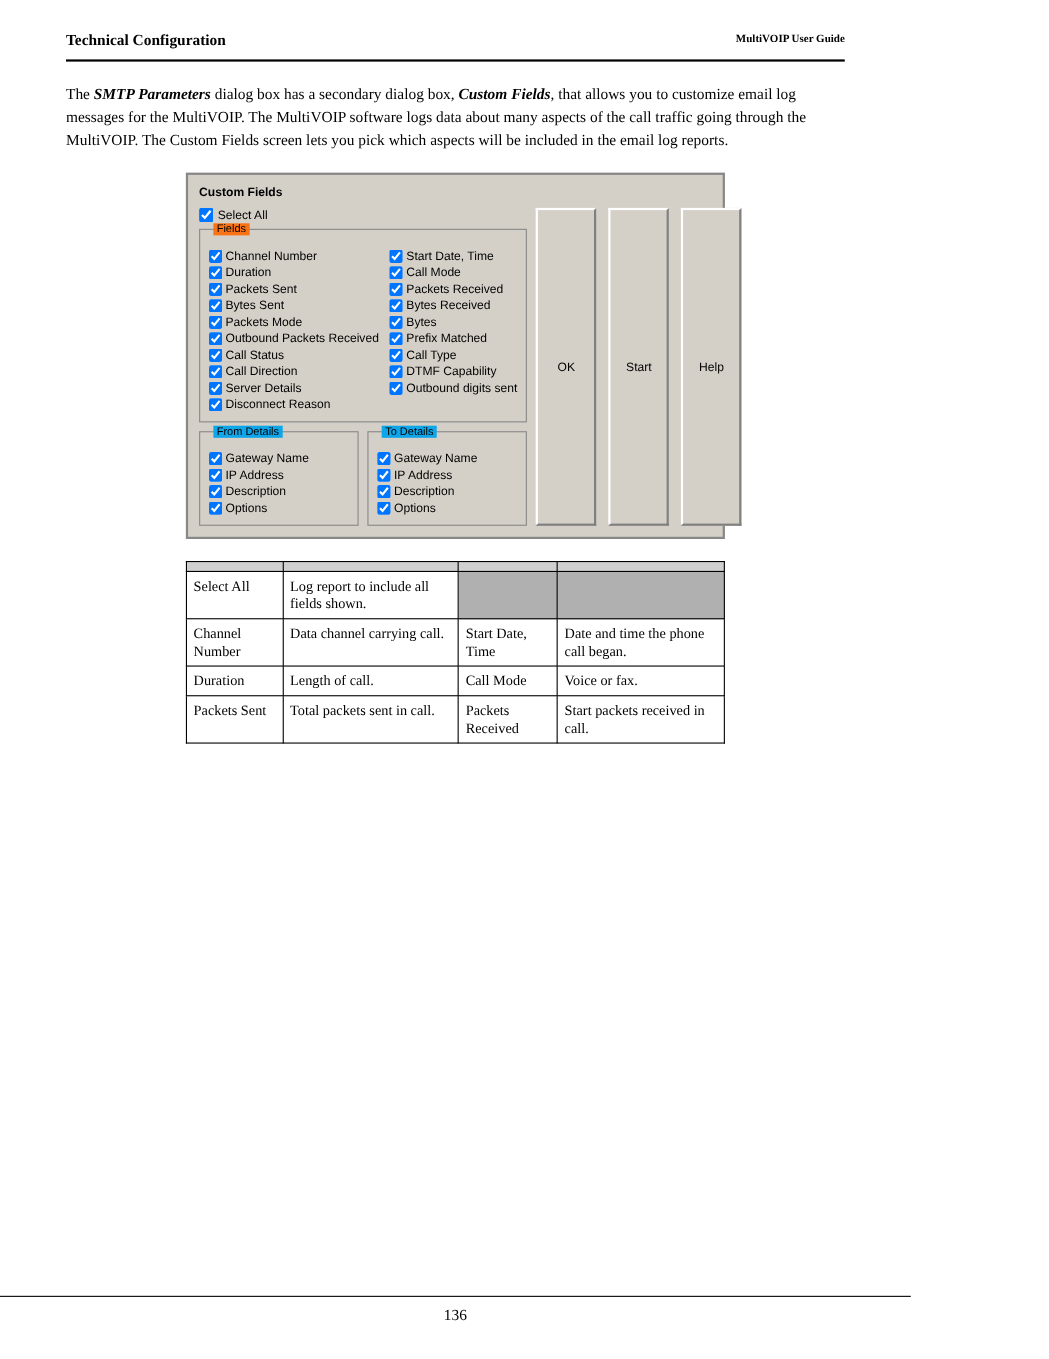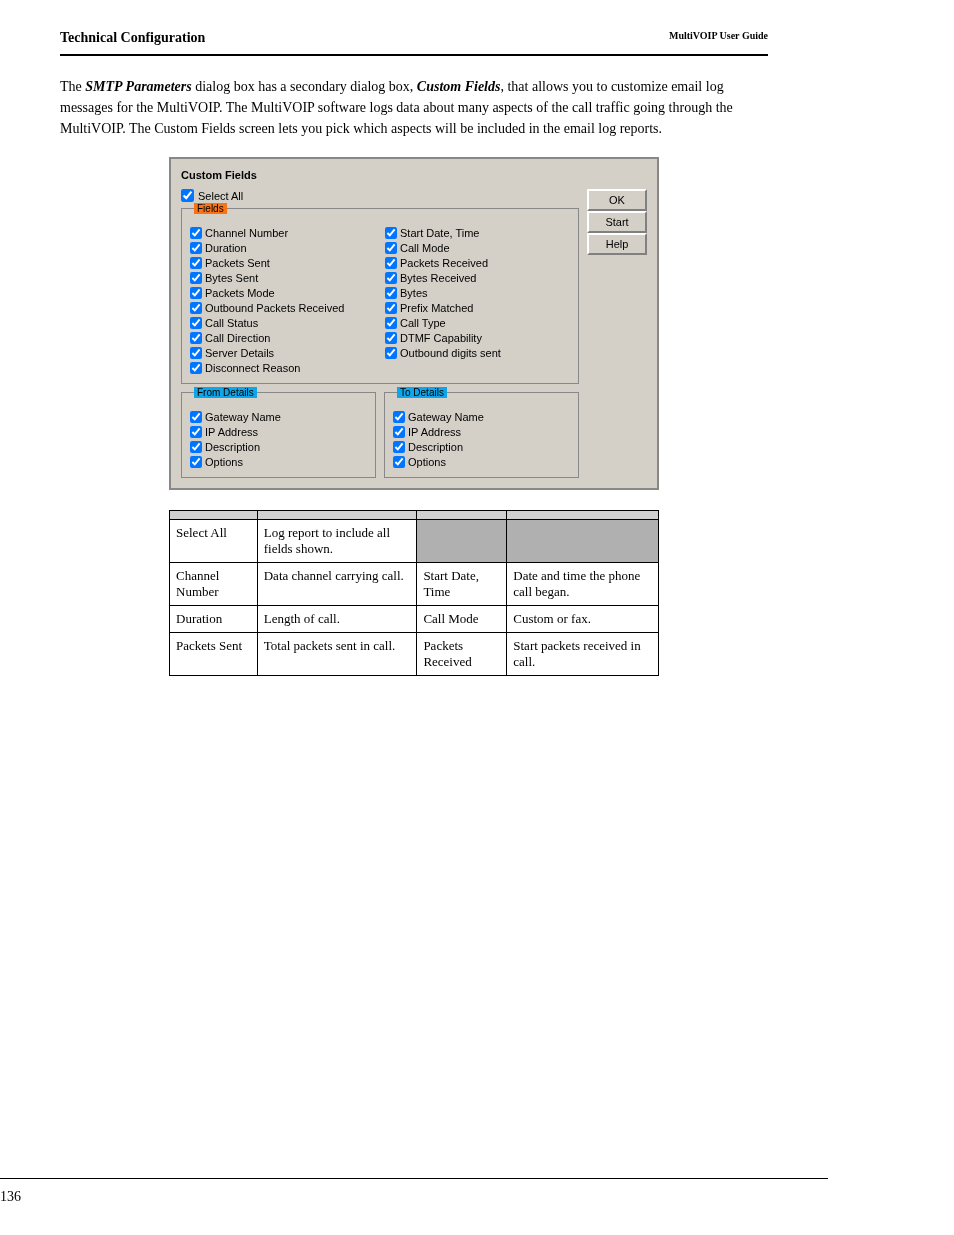--- a/index.html
+++ b/index.html
@@ -144,22 +144,22 @@
       position: relative;
       top: -13px;
       left: 4px;
       padding: 0 3px;
       display: inline-block;
       margin-bottom: -6px;
     }
 
     .dialog-buttons {
       display: flex;
-      flex-direction: column;
-      gap: 0;
+      flex-direction: row;
+      gap: 11px;
       min-width: 60px;
     }
 
     .dialog-btn {
       background: #d4d0c8;
       border: 2px solid;
       border-color: #fff #808080 #808080 #fff;
       padding: 3px 10px;
       font-size: 11px;
       font-family: Arial, sans-serif;
@@ -200,21 +200,21 @@
     .gray-cell {
       background: #b0b0b0;
     }
 
     
     .footer {
       position: absolute;
       bottom: 30px;
       left: 0;
       right: 0;
-      text-align: left;
+      text-align: center;
       border-top: 1px solid #000;
       padding-top: 10px;
       font-size: 14px;
     }
   </style>
 </head>
 <body>
 
 <div class="page">
 
@@ -398,21 +398,21 @@
           <tr>
             <td>Channel Number</td>
             <td>Data channel carrying call.</td>
             <td>Start Date, Time</td>
             <td>Date and time the phone call began.</td>
           </tr>
           <tr>
             <td>Duration</td>
             <td>Length of call.</td>
             <td>Call Mode</td>
-            <td>Custom or fax.</td>
+            <td>Voice or fax.</td>
           </tr>
           <tr>
             <td>Packets Sent</td>
             <td>Total packets sent in call.</td>
             <td>Packets Received</td>
             <td>Start packets received in call.</td>
           </tr>
         </tbody>
     </table>
   </div>

